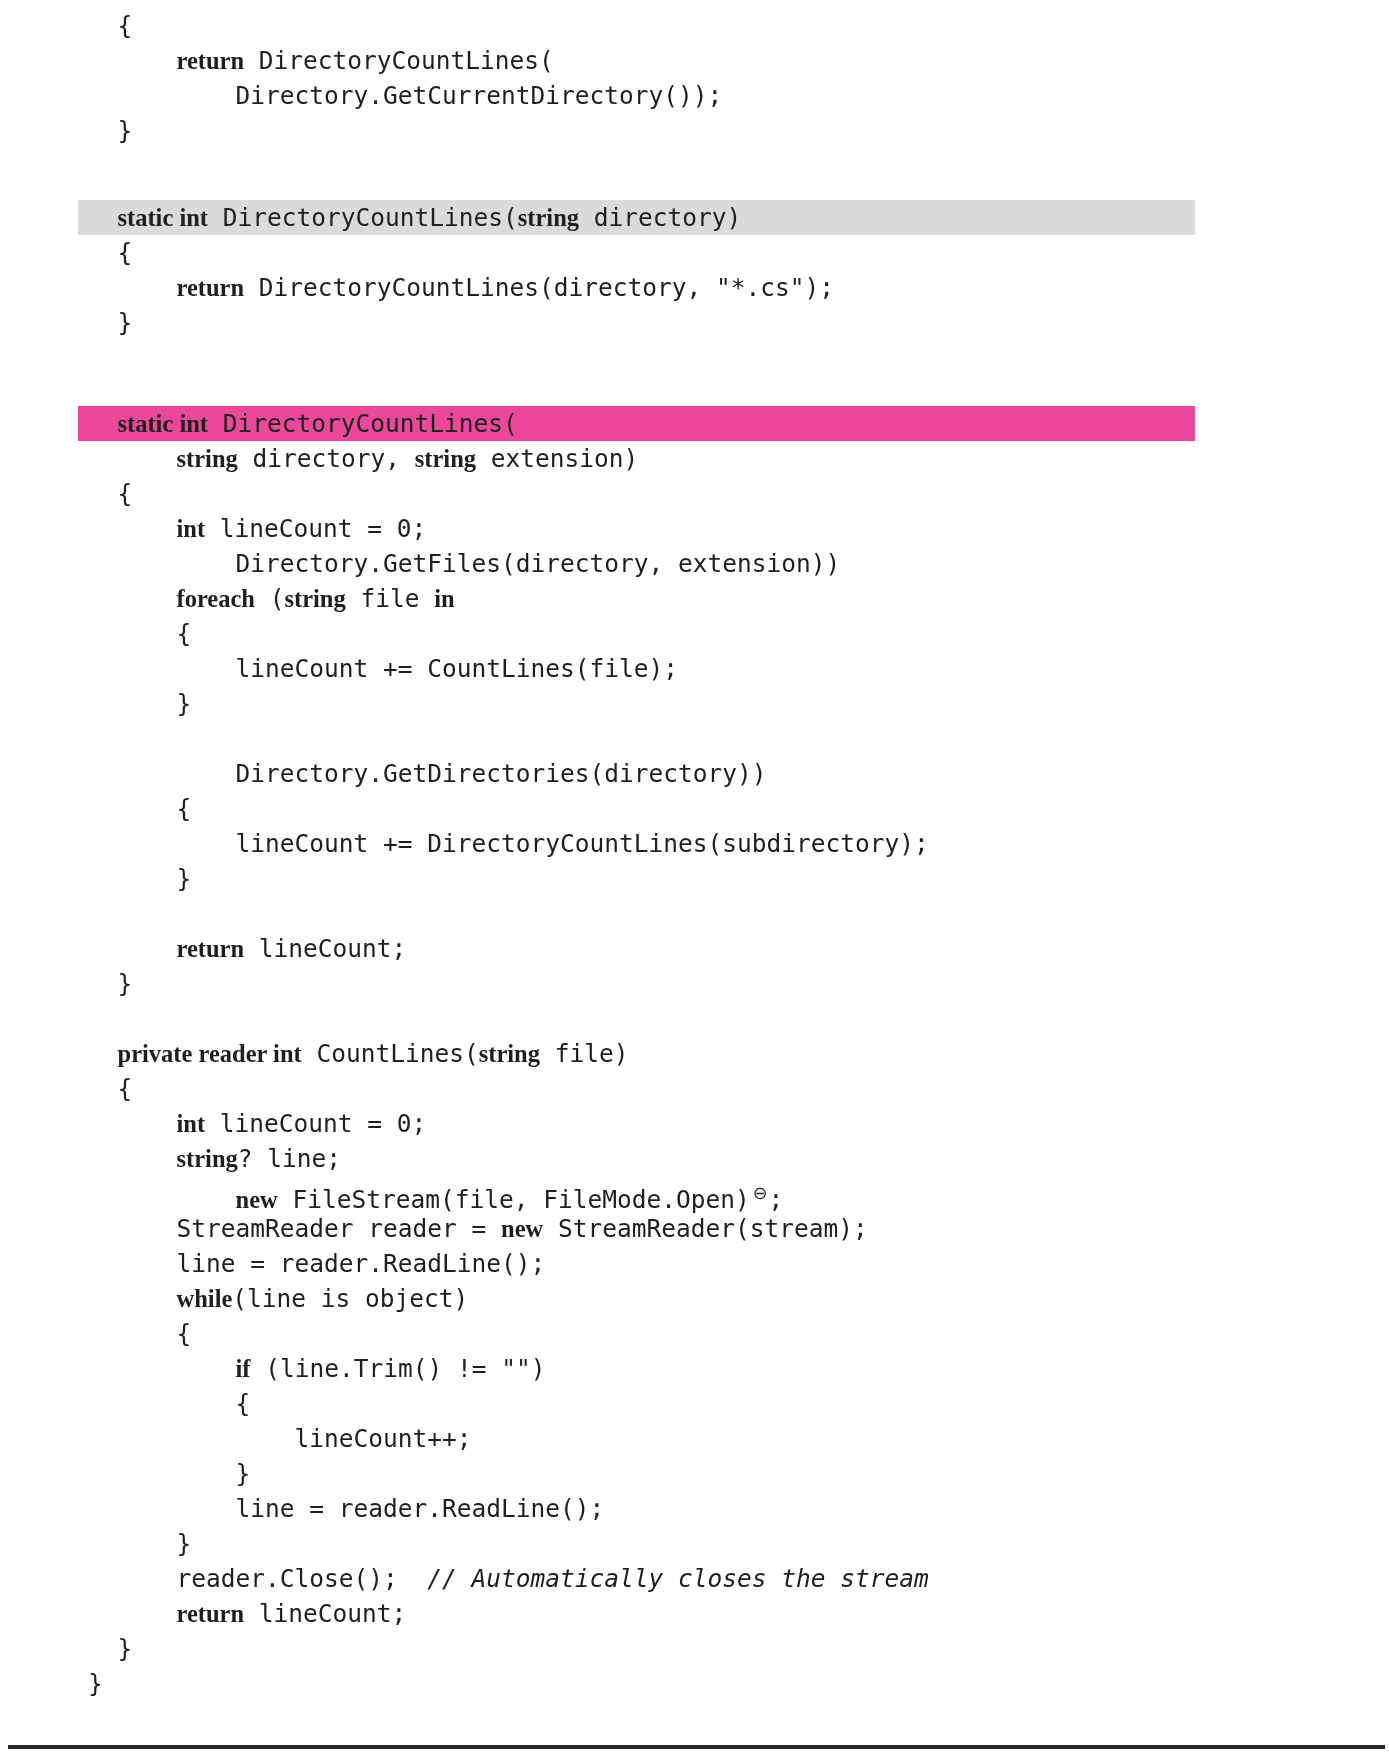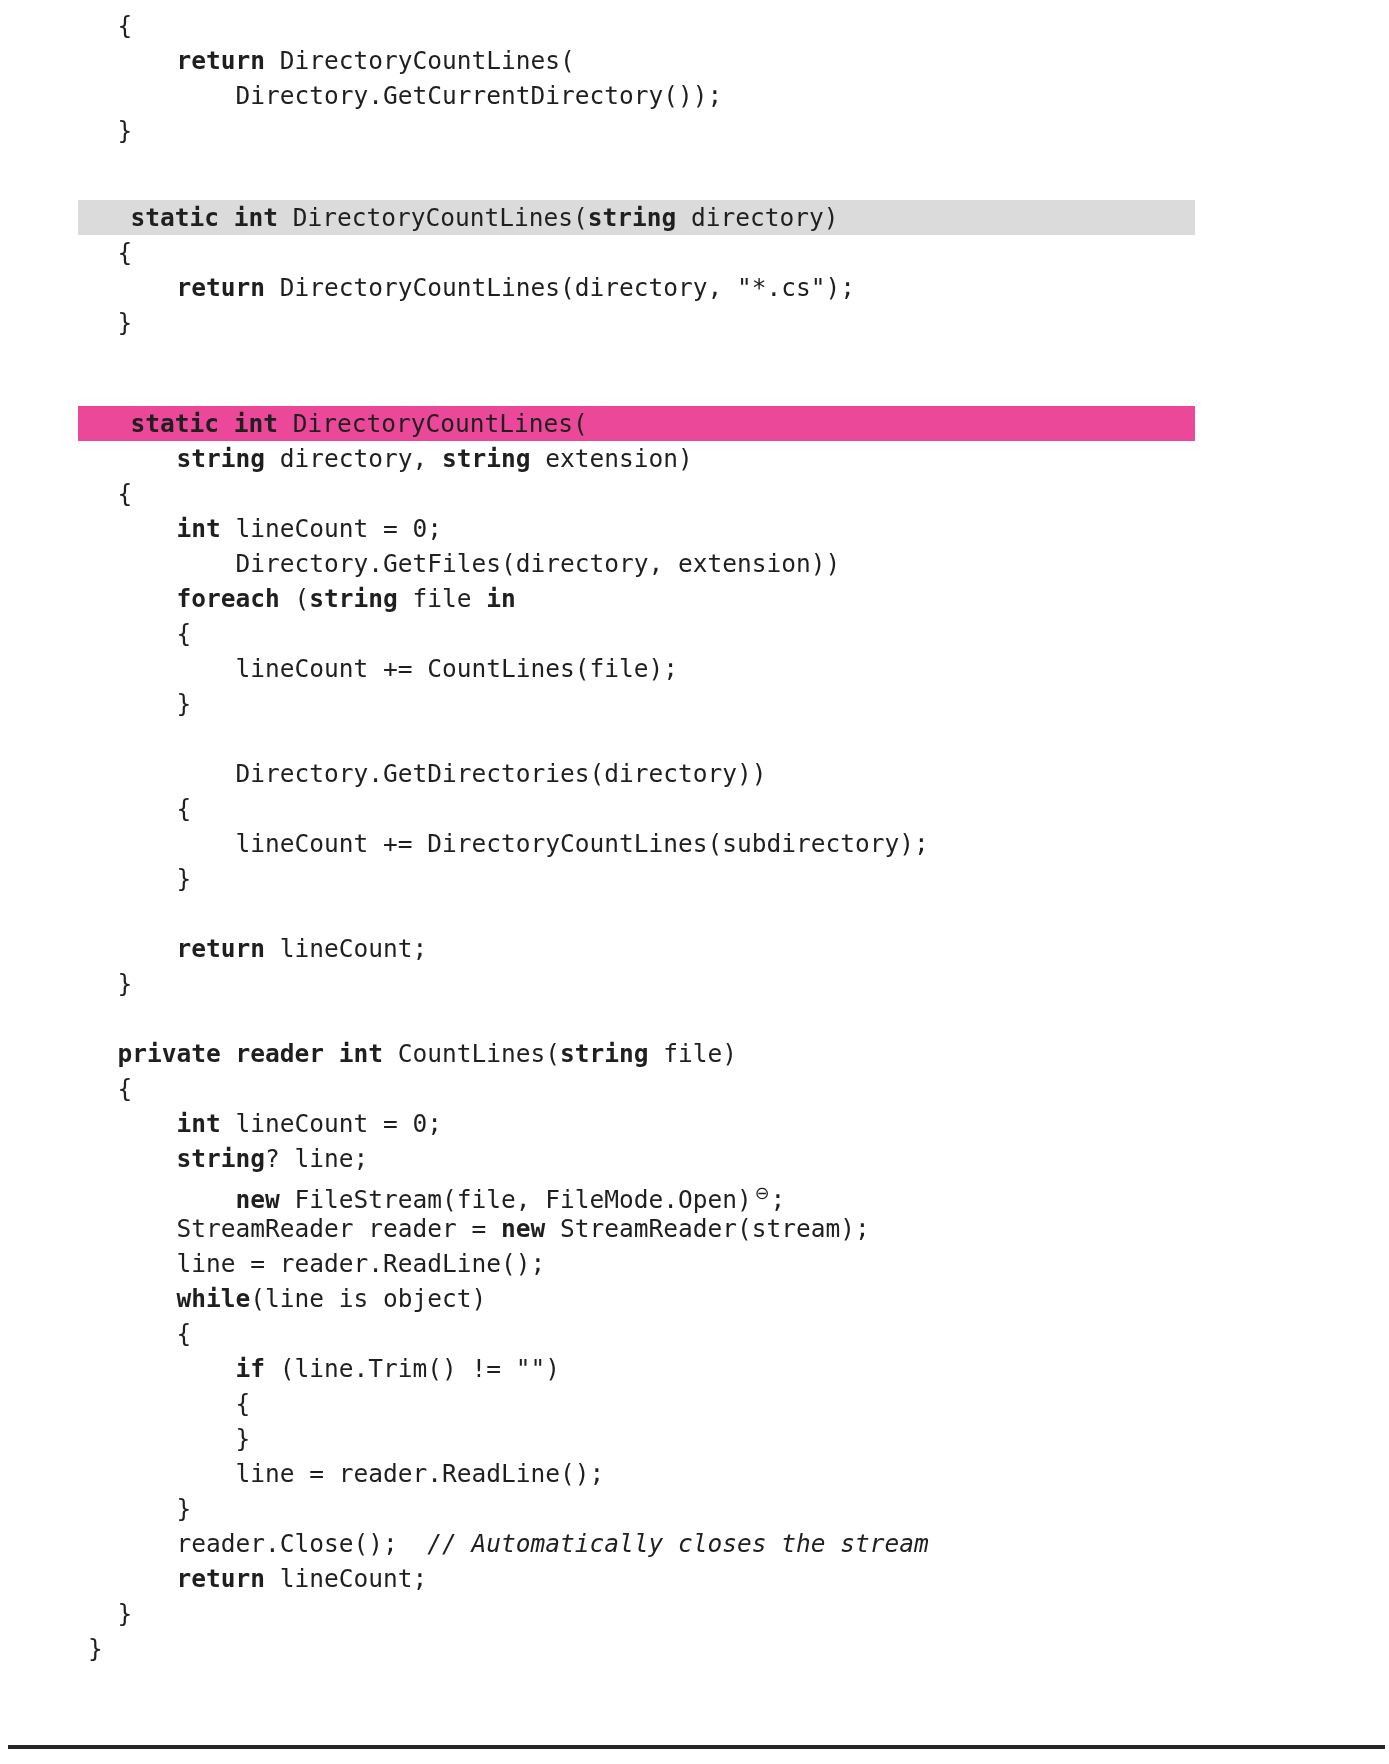--- a/index.html
+++ b/index.html
@@ -21,26 +21,26 @@
     font-size: 24.5px;
     line-height: 35px;
   }
   .line {
     white-space: pre;
     height: 35px;
   }
   .line.hl {
     background: #dbdbdb;
     margin-left: -10px;
-    padding-left: 23px;
+    padding-left: 10px;
     width: 1117px;
     box-sizing: border-box;
   }
   .gap { width: 100%; }
-  .b { font-weight: bold; }
+  .b { font-weight: bold; font-family: Liberation Serif, serif; }
   .i { font-style: italic; }
   .sup {
     font-family: "DejaVu Sans", sans-serif;
     font-size: 0.72em;
     vertical-align: 0.5em;
     margin-left: 3px;
     margin-right: 1px;
   }
   .bottom-rule {
     position: absolute;
@@ -88,20 +88,21 @@
       <div class="line">  <span>{</span></div>
       <div class="line">      <span class="b">int</span><span> lineCount = 0;</span></div>
       <div class="line">      <span class="b">string</span><span>? line;</span></div>
       <div class="line">          <span class="b">new</span><span> FileStream(file, FileMode.Open)</span><span class="sup">⊖</span><span>;</span></div>
       <div class="line">      <span>StreamReader reader = </span><span class="b">new</span><span> StreamReader(stream);</span></div>
       <div class="line">      <span>line = reader.ReadLine();</span></div>
       <div class="line">      <span class="b">while</span><span>(line is object)</span></div>
       <div class="line">      <span>{</span></div>
       <div class="line">          <span class="b">if</span><span> (line.Trim() != "")</span></div>
       <div class="line">          <span>{</span></div>
+      <div class="line">              <span>lineCount++;</span></div>
       <div class="line">          <span>}</span></div>
       <div class="line">          <span>line = reader.ReadLine();</span></div>
       <div class="line">      <span>}</span></div>
       <div class="line">      <span>reader.Close();  </span><span class="i">// Automatically closes the stream</span></div>
       <div class="line">      <span class="b">return</span><span> lineCount;</span></div>
       <div class="line">  <span>}</span></div>
       <div class="line"><span>}</span></div>
     </div>
   <div class="bottom-rule" style="background: rgb(38, 38, 38);"></div>
 </div>

